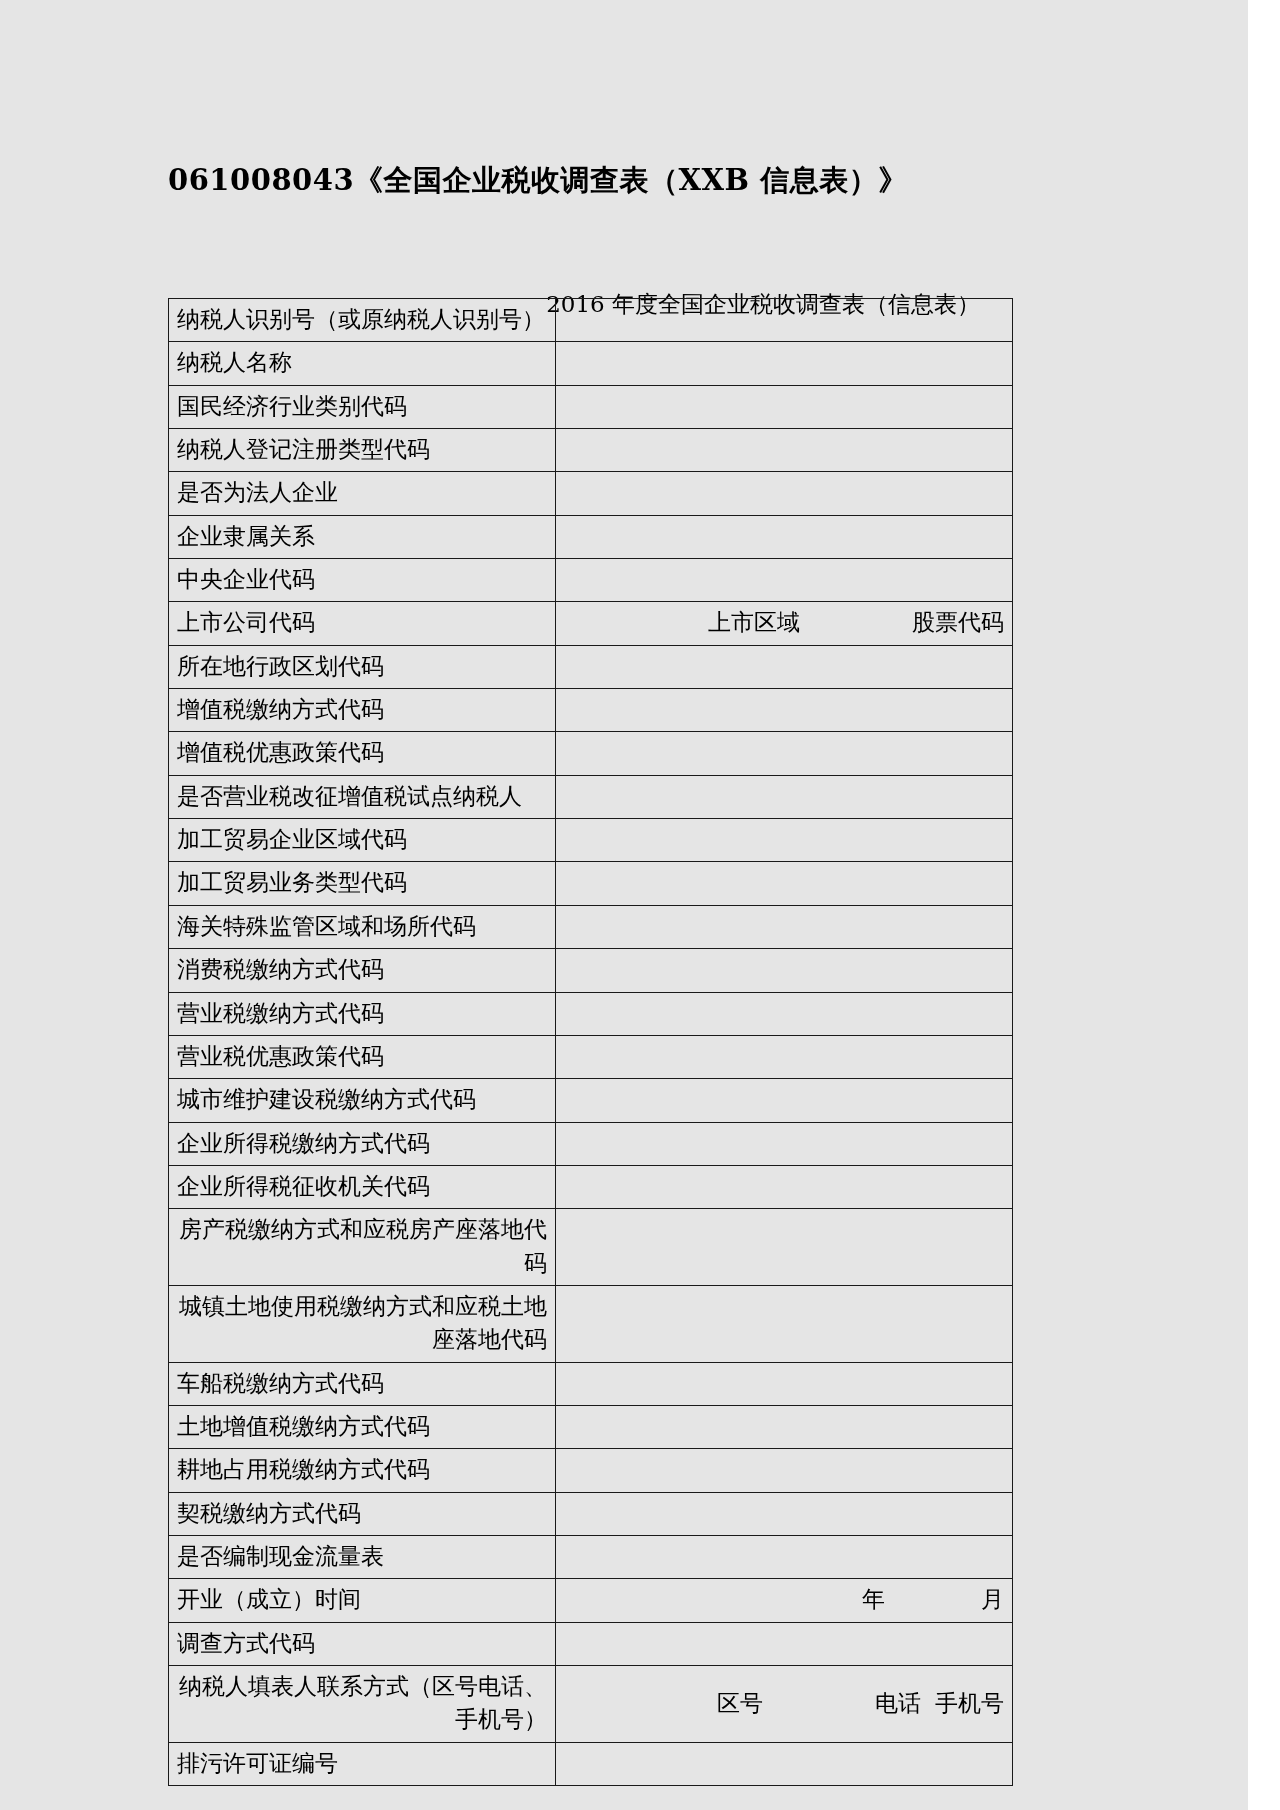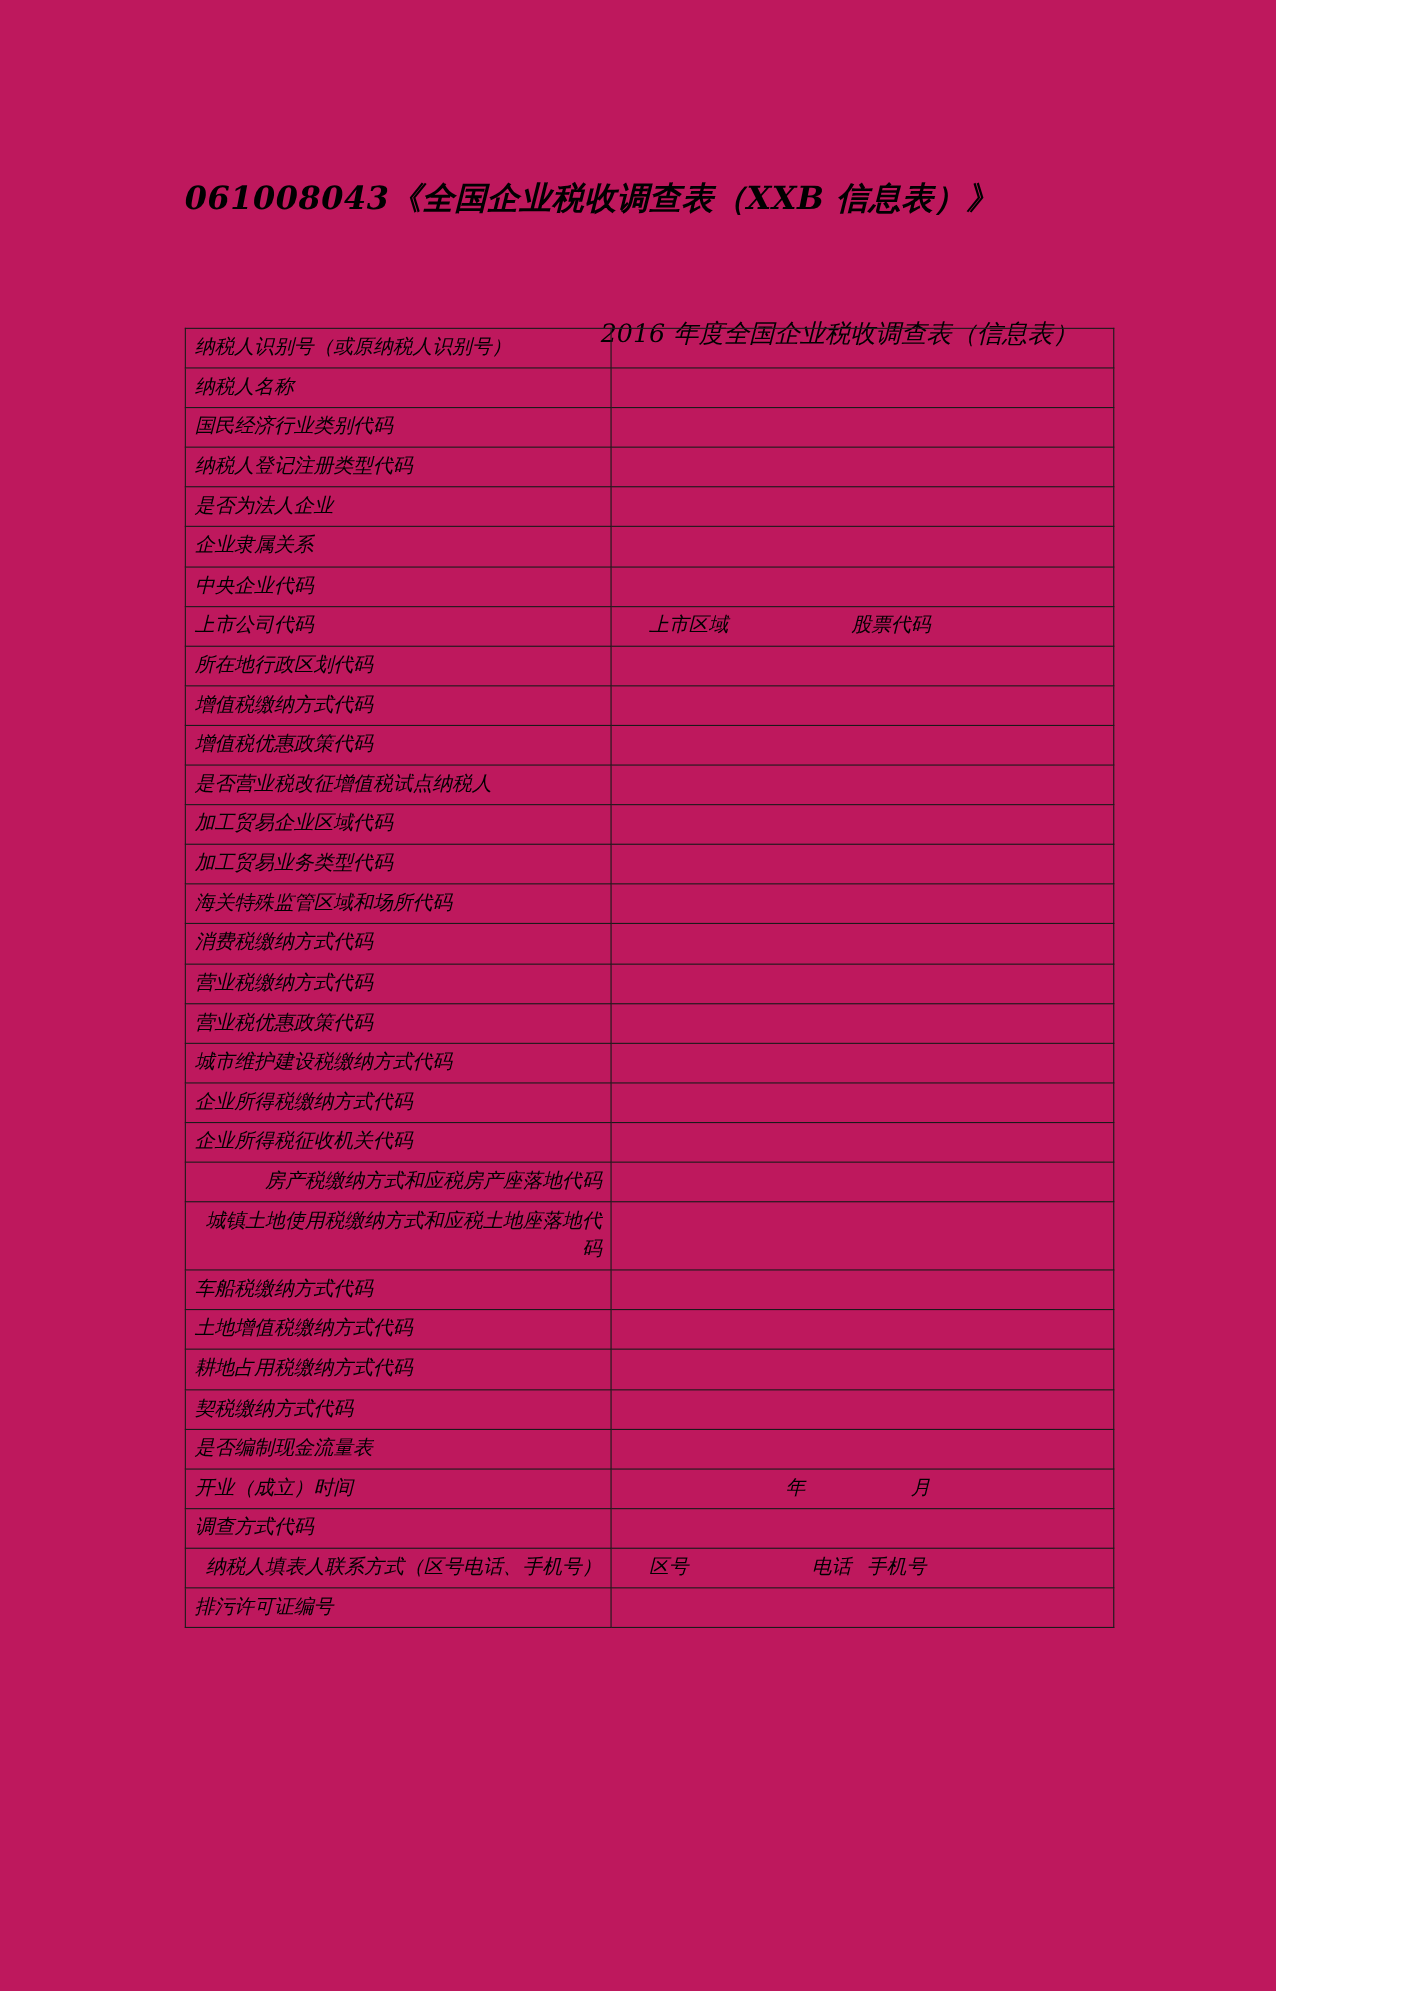--- a/index.html
+++ b/index.html
@@ -9,26 +9,25 @@
   }
   body {
     width: 1280px;
     height: 1810px;
     font-family: "DejaVu Serif", "Liberation Serif", serif;
     color: #000000;
     -webkit-font-smoothing: antialiased;
   }
   .page {
     position: relative;
-    width: 1160px;
+    width: 1248px;
     height: 1810px;
-    background: #be185d;
+    background: #e5e5e5;
     box-sizing: border-box;
     padding: 0;
-    font-style: italic;
   }
   .doc-title {
     position: absolute;
     left: 168px;
     top: 162px;
     width: 960px;
     font-size: 29px;
     font-weight: bold;
     letter-spacing: 0.5px;
     line-height: 1.3;
@@ -44,34 +43,35 @@
     line-height: 1.4;
     margin-top: 36px;
   }
   table.form-table {
     position: absolute;
     left: 168px;
     top: 298px;
     width: 812px;
     border-collapse: collapse;
     table-layout: fixed;
-    font-size: 18px;
+    font-size: 23px;
   }
   table.form-table td {
     border: 1px solid #1a1a1a;
     padding: 4px 8px 5px 8px;
     vertical-align: middle;
     line-height: 1.45;
     height: 24px;
   }
   td.label-cell {
     width: 370px;
   }
   td.value-cell {
     width: 440px;
+    text-align: right;
   }
   .two-line {
     line-height: 1.5;
     text-align: right;
   }
   .inline-sub {
     display: inline-block;
   }
   .sub-gap-lg { margin-left: 112px; }
   .sub-gap-md { margin-left: 96px; }

